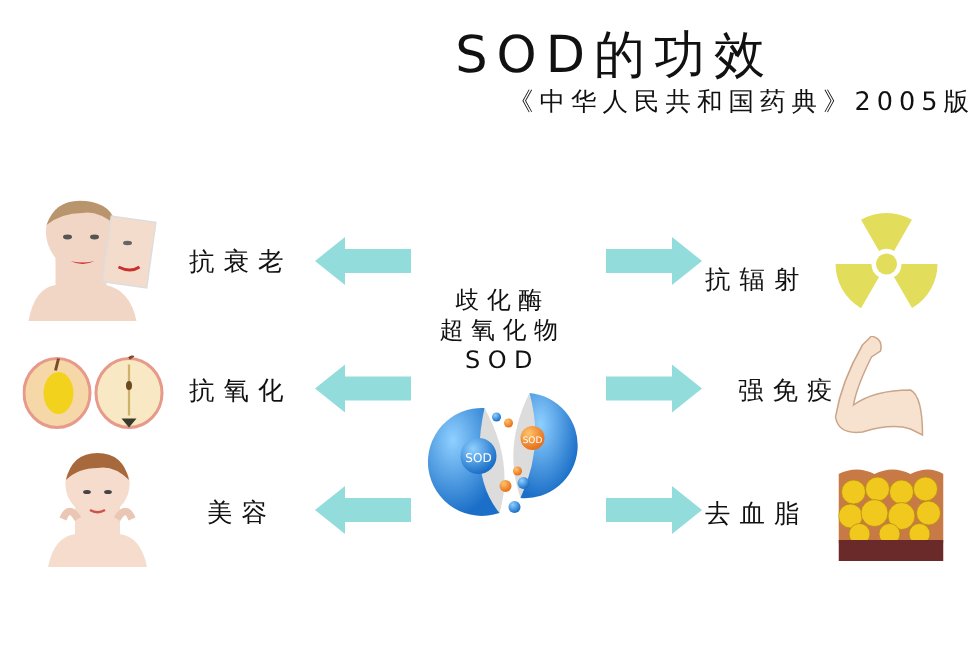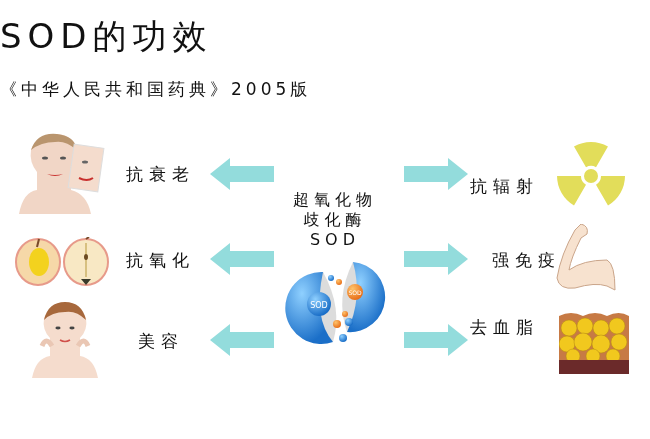--- a/index.html
+++ b/index.html
@@ -1,20 +1,20 @@
 <!DOCTYPE html>
 <html><head>
 <meta charset="utf-8">
 <style>
   html, body { margin:0; padding:0; background:#ffffff; }
   body { width:650px; height:439px; position:relative; overflow:hidden;
          font-family: "DejaVu Sans", "Liberation Sans", sans-serif; color:#111; }
-  .title { position:absolute; left:0; width:516px; top:14px; text-align:left;
+  .title { position:absolute; left:0; width:516px; top:14px; text-align:right;
            font-size:34px; letter-spacing:6px; font-weight:normal; }
-  .subtitle { position:absolute; left:0; width:650px; top:78px; text-align:left;
+  .subtitle { position:absolute; left:0; width:650px; top:56px; text-align:right;
               font-size:17px; letter-spacing:4px; }
   .label { position:absolute; font-size:17px; letter-spacing:6px; white-space:nowrap; }
   .arrow { position:absolute; width:64px; height:32px; }
   .pic { position:absolute; }
   .center-text { position:absolute; left:270px; width:130px; top:190px; text-align:center;
                  font-size:16px; line-height:20px; letter-spacing:5px; }
 </style>
 </head>
 <body>
 
@@ -64,22 +64,22 @@
     <path d="M28 38 Q33 41 38 38" stroke="#d0504a" stroke-width="1.6" fill="none"></path>
     <path d="M10 44 Q14 34 20 44 M46 44 Q52 34 56 44" stroke="#eac7b4" stroke-width="5" fill="none"></path>
   </svg>
 </div>
 <div class="label" style="left:138px;top:330px;font-family:Liberation Serif, serif;">美容</div>
 <svg class="arrow" style="left:210px;top:324px;" viewBox="0 0 64 32">
   <polygon points="0,16 20,0 20,8 64,8 64,24 20,24 20,32" fill="#93dcdc"></polygon>
 </svg>
 
 <div class="center-text">
+  <div>歧化酶</div>
   <div>超氧化物</div>
-  <div>歧化酶</div>
   <div>SOD</div>
 </div>
 <div class="pic" style="left:283px;top:258px;width:104px;height:90px;">
   <svg width="104" height="90" viewBox="0 0 104 90">
     <defs>
       <radialGradient id="gb" cx="35%" cy="30%" r="70%">
         <stop offset="0" stop-color="#8fd0ff"></stop>
           <stop offset="1" stop-color="#1b6fc8"></stop>
       </radialGradient>
       <radialGradient id="go" cx="35%" cy="30%" r="70%">
@@ -125,21 +125,21 @@
 <div class="label" style="left:492px;top:249px;">强免疫</div>
 <div class="pic" style="left:555px;top:224px;width:62px;height:68px;">
   <svg width="62" height="68" viewBox="0 0 62 68">
     <path d="M26 0 Q34 2 32 10 L26 14 Q16 34 14 46 Q28 36 52 36 Q60 40 60 66 L52 62 Q40 58 20 64 Q4 66 2 54 Q6 30 20 6 Z" fill="#f7e2cf" stroke="#caa58a" stroke-width="1"></path>
   </svg>
 </div>
 
 <svg class="arrow" style="left:404px;top:324px;" viewBox="0 0 64 32">
   <polygon points="64,16 44,0 44,8 0,8 0,24 44,24 44,32" fill="#93dcdc"></polygon>
 </svg>
-<div class="label" style="left:470px;top:316px;">去血脂</div>
+<div class="label" style="left:470px;top:331px;">去血脂</div>
 <div class="pic" style="left:559px;top:312px;width:70px;height:62px;">
   <svg width="70" height="62" viewBox="0 0 70 62">
     <rect x="0" y="4" width="70" height="46" fill="#c77a45"></rect>
     <path d="M0 4 Q12 -2 24 4 Q36 -2 48 4 Q60 -2 70 4" fill="#c77a45"></path>
     <g fill="#f1c81e" stroke="#b48a12" stroke-width="0.5">
       <circle cx="10" cy="16" r="8"></circle>
         <circle cx="26" cy="14" r="8"></circle>
         <circle cx="42" cy="16" r="8"></circle>
         <circle cx="58" cy="14" r="8"></circle>
       <circle cx="8" cy="32" r="8"></circle>

